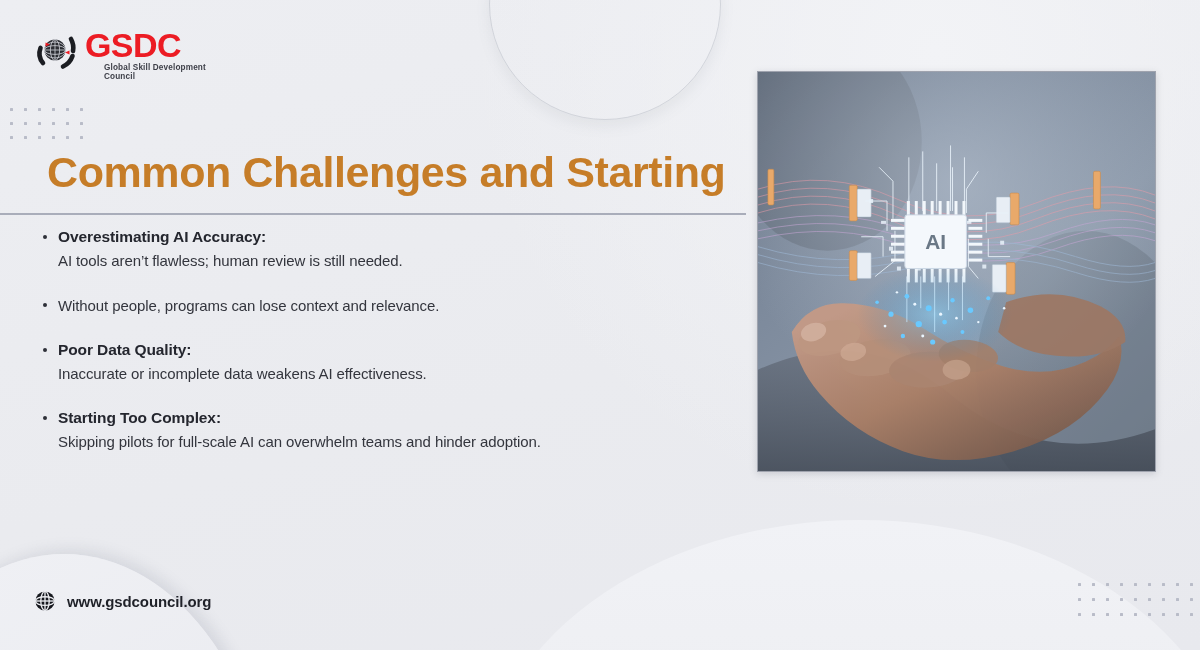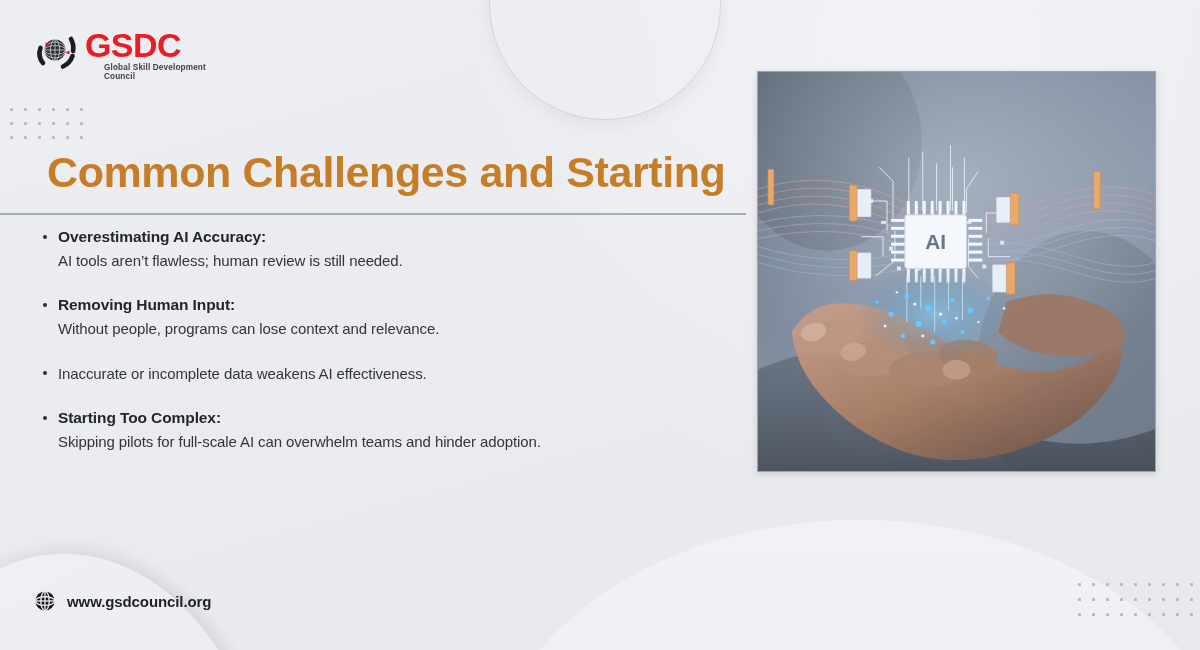--- a/index.html
+++ b/index.html
@@ -222,27 +222,27 @@
   <div id="bullets">
 
     <div class="bullet-item">
       <span class="bullet-dot"></span>
       <div class="bullet-heading">Overestimating AI Accuracy:</div>
       <div class="bullet-desc">AI tools aren’t flawless; human review is still needed.</div>
     </div>
 
     <div class="bullet-item">
       <span class="bullet-dot"></span>
-      <div class="bullet-heading">Removing Human Input:</div>
       <div class="bullet-desc">Without people, programs can lose context and relevance.</div>
     </div>
 
 
     <div class="bullet-item">
       <span class="bullet-dot"></span>
+      <div class="bullet-heading">Poor Data Quality:</div>
       <div class="bullet-desc">Inaccurate or incomplete data weakens AI effectiveness.</div>
     </div>
 
     <div class="bullet-item">
       <span class="bullet-dot"></span>
       <div class="bullet-heading">Starting Too Complex:</div>
       <div class="bullet-desc">Skipping pilots for full-scale AI can overwhelm teams and hinder adoption.</div>
     </div>
 
   </div>

